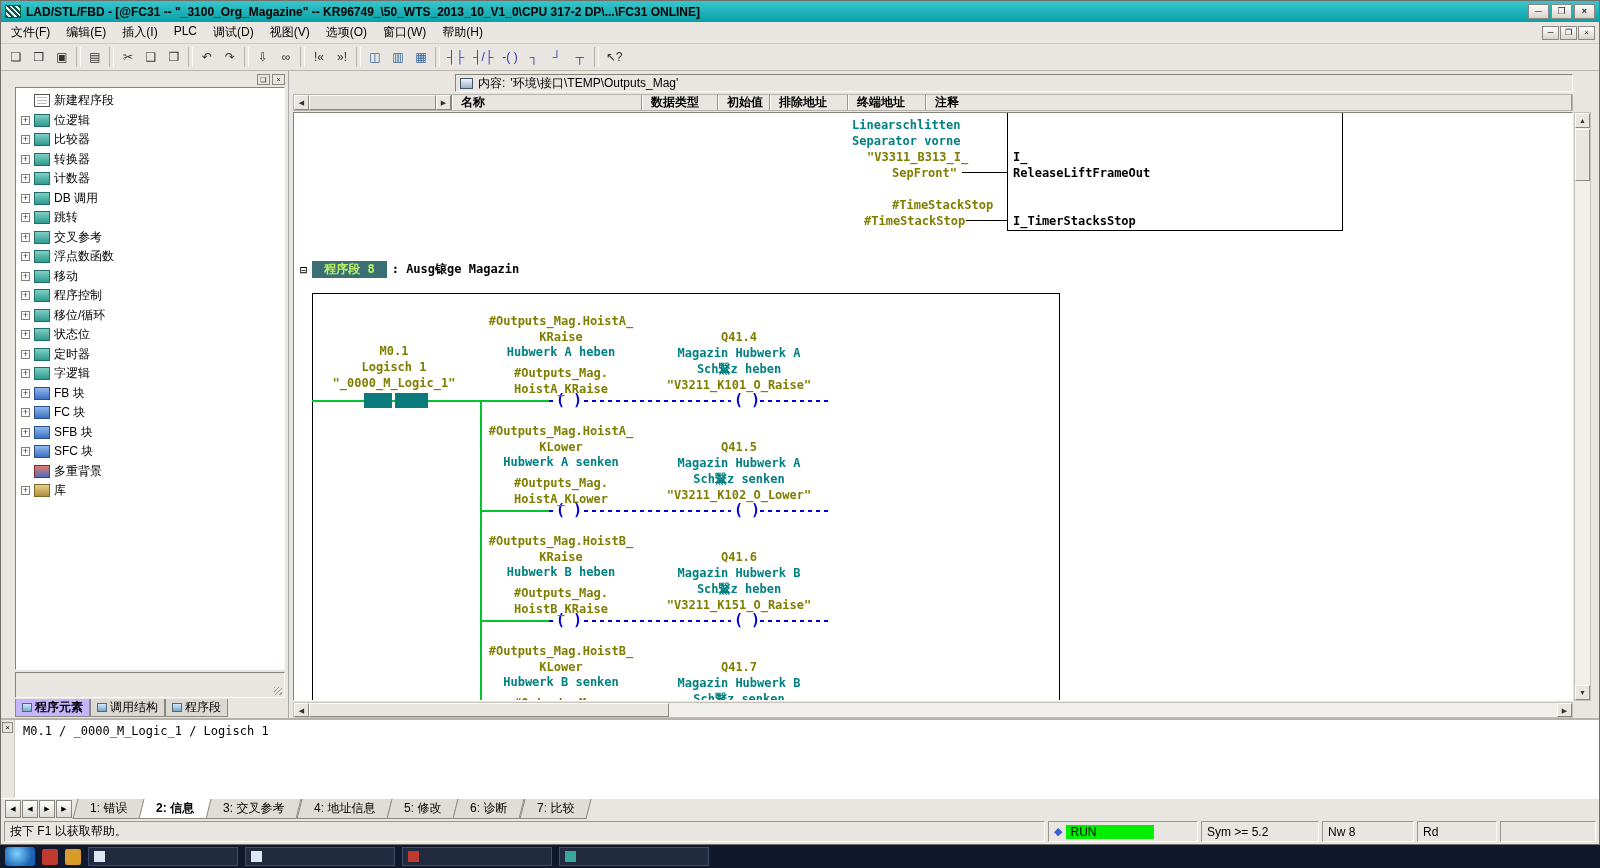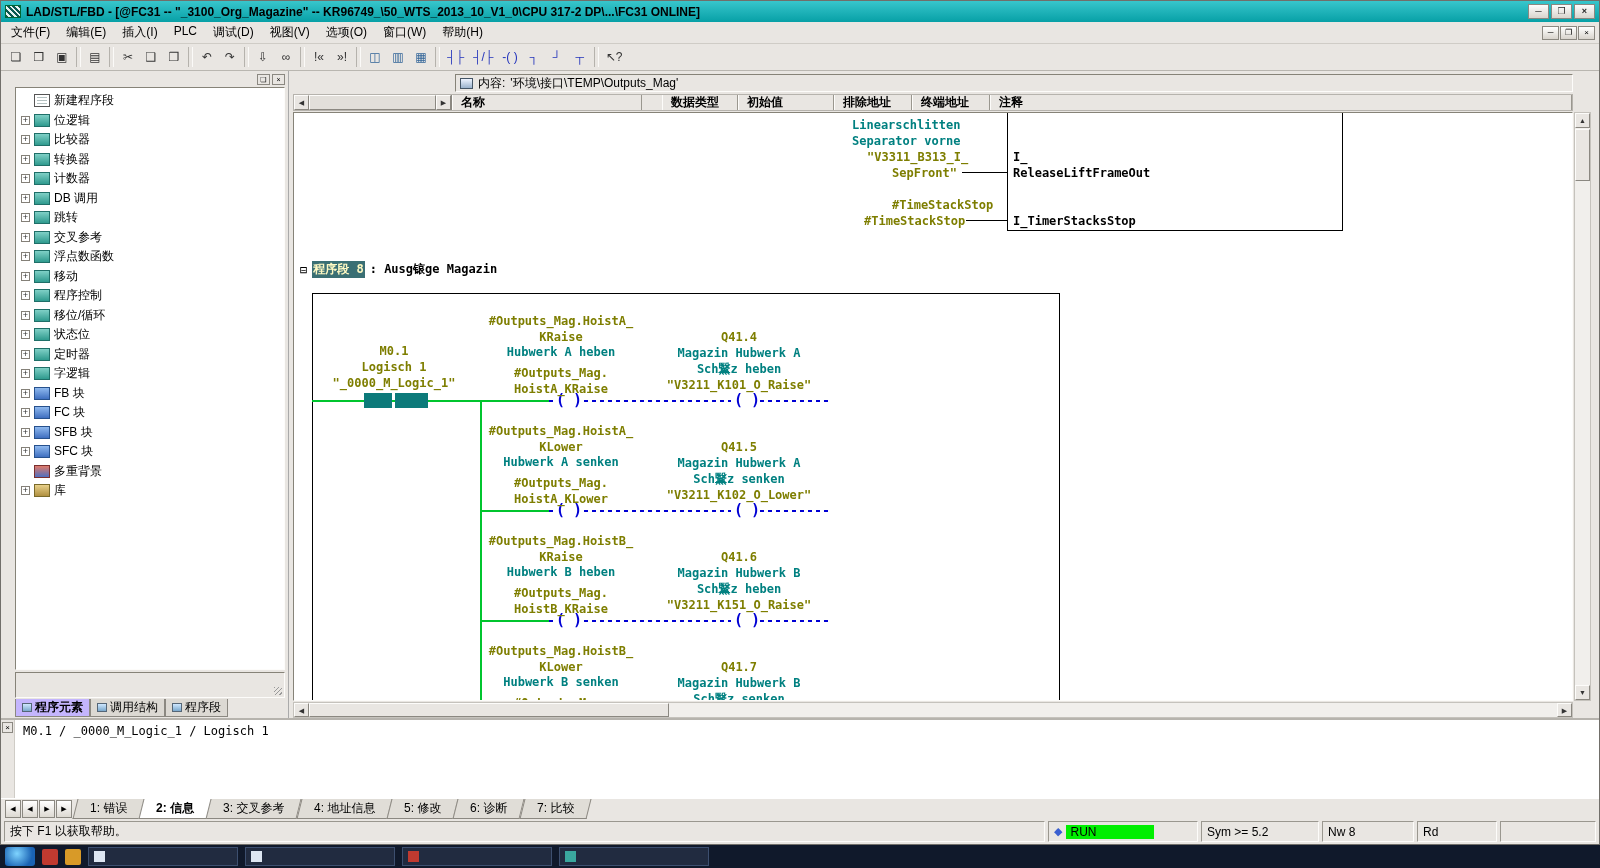--- a/index.html
+++ b/index.html
@@ -57,21 +57,21 @@
 .hgreen{position:absolute;height:2px;background:#00c52e}
 .vgreen{position:absolute;width:2px;background:#00c52e}
 .hdash{position:absolute;height:2px;background:repeating-linear-gradient(90deg,#0000d4 0 4px,transparent 4px 8px)}
 .hblack{position:absolute;height:1px;background:#000}
 .coilp{position:absolute;color:#0000d4;font:bold 15px "DejaVu Sans Mono",monospace;line-height:15px}
 .selblock{position:absolute;background:#0c7a7a}
 .fbox{position:absolute;border:1px solid #000;border-top:none}
 .netbox{position:absolute;border:1px solid #000}
 .nethdr{position:absolute;display:flex;align-items:center;gap:5px;font-weight:bold}
 .collapse-glyph{font-size:12px;font-weight:normal}
-.netnum{background:#3a6f74;color:#fef9c3;padding:0 1px}
+.netnum{background:#3a6f74;color:#bef264;padding:0 12px}
 .vscroll{position:absolute;top:41px;right:8px;bottom:17px;width:17px;background:#f1efec;border:1px solid #c5c2bc;display:flex;flex-direction:column}
 .vs-btn{height:15px;border:1px solid;border-color:#fdfcfa #8b8881 #8b8881 #fdfcfa;background:#e9e6e2;font-size:7px;text-align:center;line-height:13px;color:#333}
 .vs-thumb{height:52px;margin-top:1px;border:1px solid;border-color:#fdfcfa #8b8881 #8b8881 #fdfcfa;background:#e9e6e2}
 .vs-spacer{flex:1}
 .hscroll{position:absolute;left:4px;bottom:0;right:26px;height:16px;background:#f1efec;border:1px solid #c5c2bc;display:flex}
 .hs-btn{width:15px;border:1px solid;border-color:#fdfcfa #8b8881 #8b8881 #fdfcfa;background:#e9e6e2;font-size:7px;text-align:center;line-height:13px;color:#333}
 .hs-thumb{width:360px;border:1px solid;border-color:#fdfcfa #8b8881 #8b8881 #fdfcfa;background:#e9e6e2}
 .hs-spacer{flex:1}
 .outpane{flex:0 0 80px;background:#fff;border-top:2px solid #b6b3ad;display:flex}
 .out-strip{width:14px;background:#e9e6e2;border-right:1px solid #cfccc6;display:flex;flex-direction:column;align-items:center;padding-top:2px}
@@ -300,22 +300,22 @@
       </div>
 
       <div class="header-row">
         <div class="hr-scroll">
           <div class="sarr arr-l"></div>
           <div class="hr-thumb"></div>
           <div class="sarr arr-r"></div>
         </div>
         <div class="hcols">
             <div class="hcol" style="width: 190px;">名称</div>
-            <div class="hcol" style="width: 76px; margin-left: 20px;">数据类型</div>
-            <div class="hcol" style="width: 96px;">初始值</div>
+            <div class="hcol" style="width: 76px;">数据类型</div>
+            <div class="hcol" style="width: 52px;">初始值</div>
             <div class="hcol" style="width: 78px;">排除地址</div>
             <div class="hcol" style="width: 78px;">终端地址</div>
             <div class="hcol" style="flex: 1 1 0%;">注释</div>
           </div>
       </div>
 
       <div class="canvas">
         <div class="lt tealc" style="left:558px;top:4px">Linearschlitten</div>
         <div class="lt tealc" style="left:558px;top:20px">Separator vorne</div>
         <div class="lt olive" style="left:573px;top:36px">"V3311_B313_I_</div>

